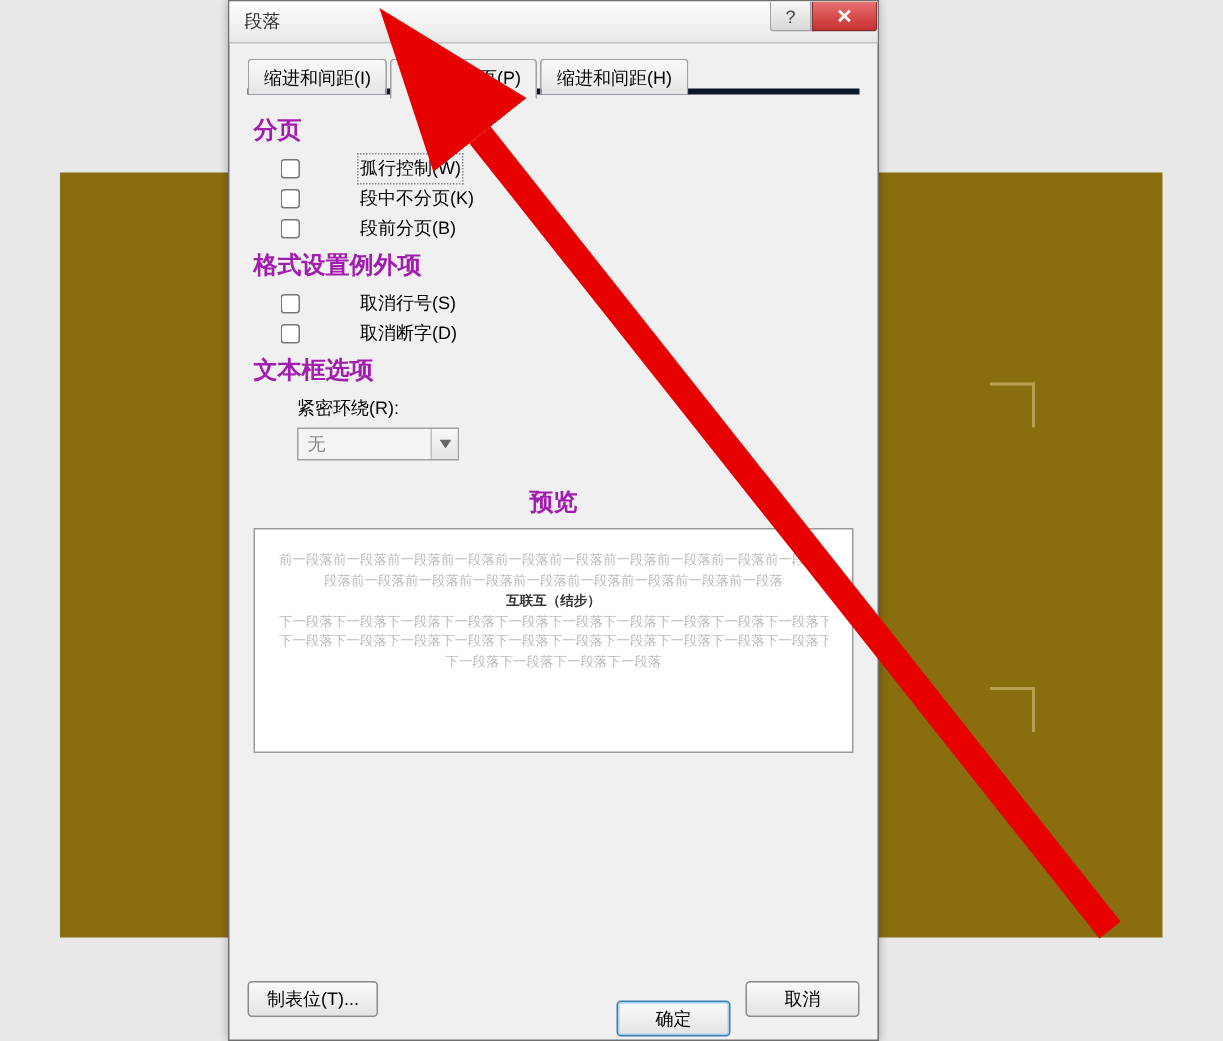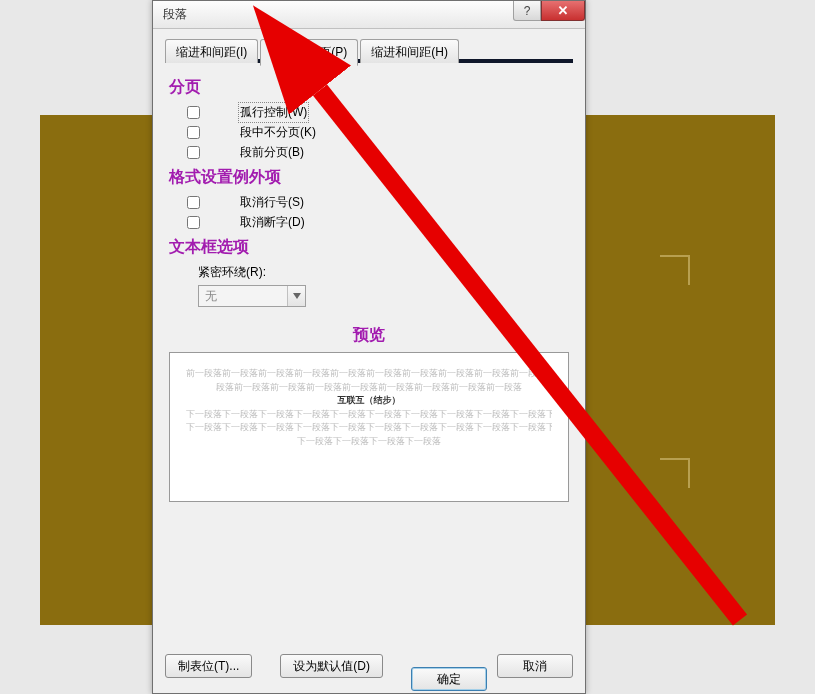--- a/index.html
+++ b/index.html
@@ -302,21 +302,20 @@
           <div class="preview-line">下一段落下一段落下一段落下一段落下一段落下一段落下一段落下一段落下一段落下一段落下一段落下一段落</div>
           <div class="preview-line">下一段落下一段落下一段落下一段落</div>
         </div>
       </div>
     </div>
   </div>
 
   <div class="button-row">
     <div class="btn">制表位(T)...</div>
     <div class="spacer"></div>
-    <div class="btn">设为默认值(D)</div>
     <div class="spacer"></div>
     <div class="btn default" style="width:76px">确定</div>
     <div class="btn" style="width:76px">取消</div>
   </div>
 </div>
 
 <svg class="arrow-svg">
   <defs>
     <marker id="arrowhead" markerWidth="6" markerHeight="6" refX="0" refY="2.2" orient="auto">
       <polygon points="0 0, 6 2.2, 0 4.4" fill="#e60000"></polygon>

